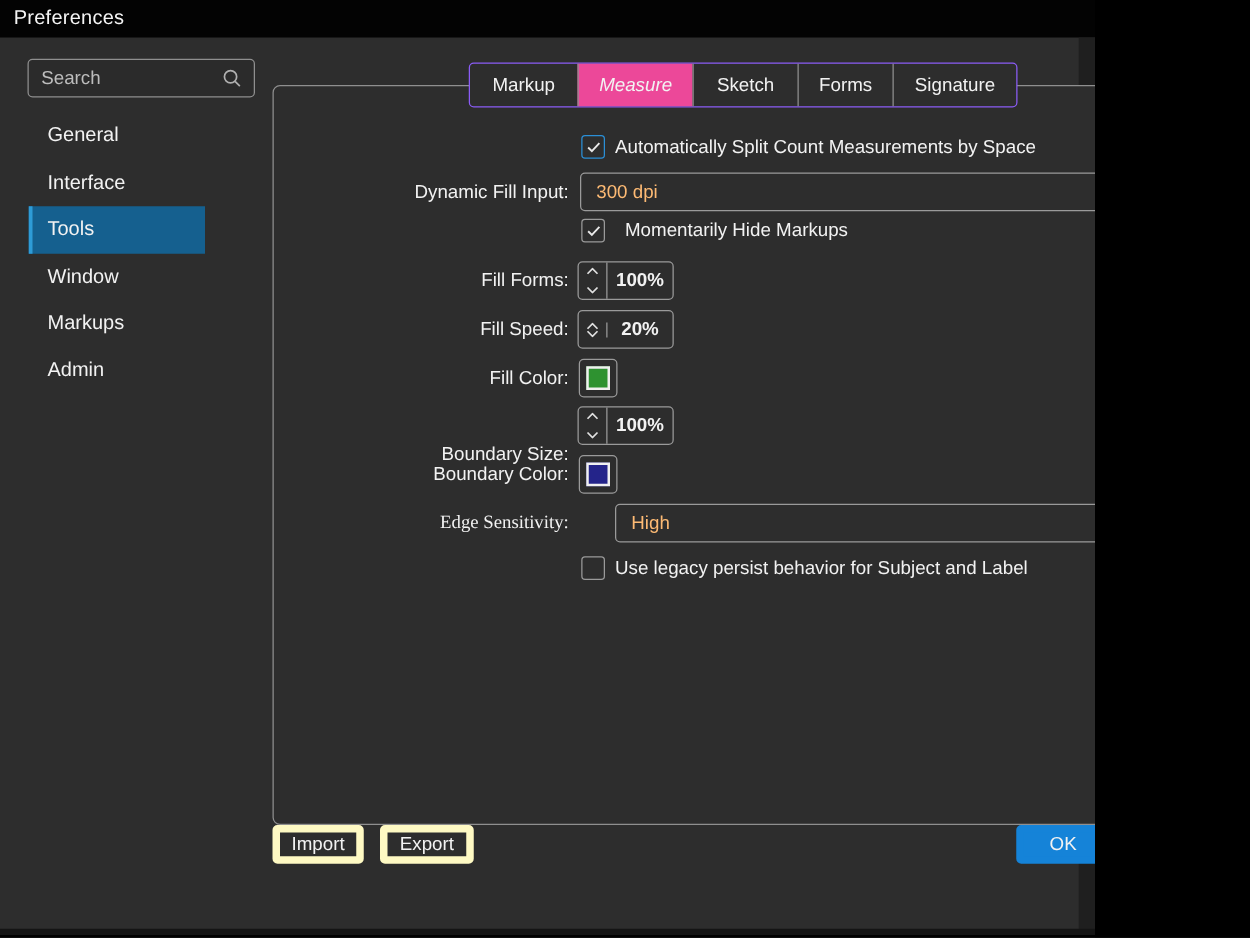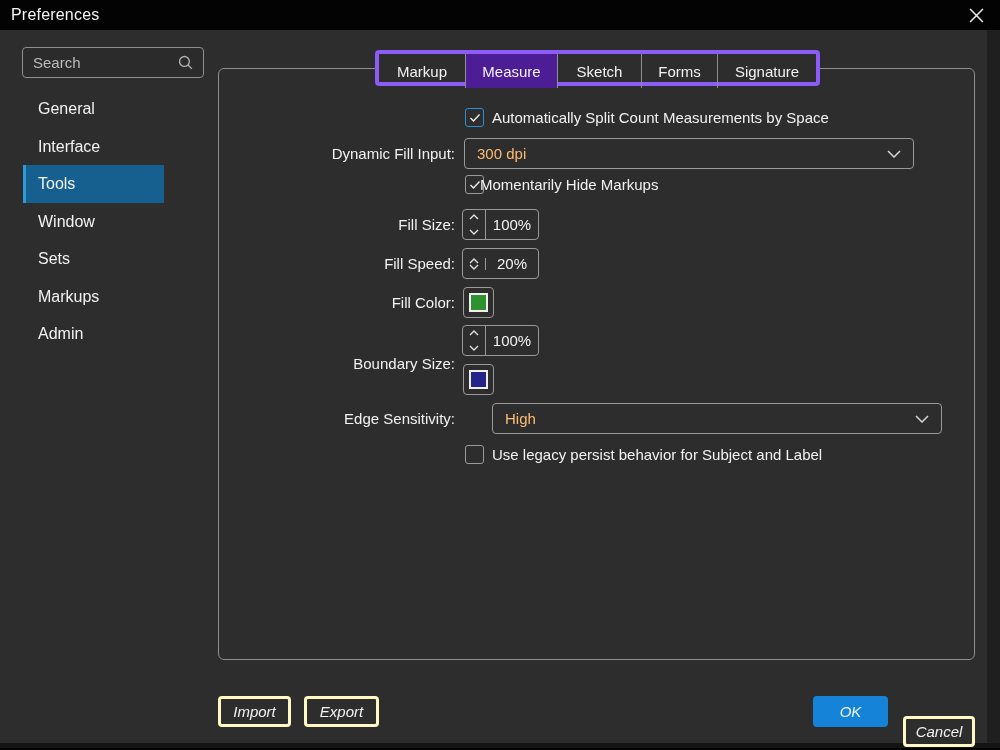--- a/index.html
+++ b/index.html
@@ -1,19 +1,19 @@
 <!DOCTYPE html>
 <html><head>
 <meta charset="utf-8">
 <style>
   * { margin:0; padding:0; box-sizing:border-box; }
   html,body { background:#000; }
   body { font-family:"Liberation Sans", sans-serif; }
   .window{
-    position:relative; width:1000px; height:750px;
+    position:relative; width:876px; height:750px;
     background:#2d2d2d; overflow:hidden;
   }
   
   .titlebar{
     position:absolute; top:0; left:0; width:1000px; height:30px;
     background:#030303; display:flex; align-items:center;
   }
   .titlebar .title{
     color:#f5f5f5; font-size:16px; margin-left:11px; letter-spacing:.2px;
   }
@@ -46,29 +46,29 @@
   .nav-item{
     height:37.5px; line-height:37.5px; color:#f2f2f2; font-size:16px;
     padding-left:15px; cursor:pointer; white-space:nowrap;
   }
   .nav-item.selected{
     background:#15608f; border-left:3px solid #2e9bd6; padding-left:12px;
   }
   
   .tabstrip{
     position:absolute; left:375px; top:50px; height:36px;
-    display:flex; border:4px solid #8b5cf6; border-radius:4px;
+    display:flex; border:1px solid #8b5cf6; border-radius:4px;
     background:#2d2d2d; z-index:3;
   }
   .tab{
     height:34px; display:flex; align-items:center; justify-content:center;
     color:#f2f2f2; font-size:15px; cursor:pointer;
   }
   .tab + .tab{ border-left:1px solid #8f8f8f; }
-  .tab.selected{ background:#4c1d95; }
+  .tab.selected{ background:#ec4899;font-style:italic; }
   .tab.w1{width:86px}.tab.w2{width:92px}.tab.w3{width:84px}.tab.w4{width:76px}.tab.w5{width:99px}
   
   .panel{
     position:absolute; left:218px; top:68px; width:757px; height:592px;
     border:1px solid #8f8f8f; border-radius:6px; background:#2d2d2d; z-index:1;
   }
   .flabel{
     position:absolute; left:230px; width:225px; text-align:right;
     color:#f2f2f2; font-size:15px; line-height:19px; z-index:2; white-space:nowrap;
   }
@@ -85,20 +85,21 @@
     position:absolute; left:464px; width:450px; height:31px;
     border:1px solid #9a9a9a; border-radius:4px; background:#2d2d2d; z-index:2;
     display:flex; align-items:center; cursor:pointer;
   }
   .combo .val{ color:#fdba74; font-size:15px; margin-left:12px; flex:1; }
   .combo .chev{ margin-right:12px; display:flex; }
   .spinner{
     position:absolute; left:462px; width:77px; height:31px;
     border:1px solid #9a9a9a; border-radius:4px; background:#2d2d2d; z-index:2;
     display:flex;
+    font-weight:bold;
   }
   .spin-btns{
     width:23px; border-right:1px solid #9a9a9a; display:flex; flex-direction:column;
   }
   .spin-up,.spin-down{
     flex:1; display:flex; align-items:center; justify-content:center; cursor:pointer;
   }
   .spin-value{
     flex:1; display:flex; align-items:center; justify-content:center;
     color:#f2f2f2; font-size:15px;
@@ -106,24 +107,24 @@
   .swatch-btn{
     position:absolute; left:463px; width:31px; height:31px;
     border:1px solid #9a9a9a; border-radius:4px; background:#2d2d2d; z-index:2;
     display:flex; align-items:center; justify-content:center; cursor:pointer;
   }
   .swatch-inner{
     width:19px; height:19px; border:2px solid #f0f0f0;
   }
   
   .btn{
-    position:absolute; top:696px; height:31px; z-index:2;
-    border:3px solid #fef9c3; border-radius:4px; background:#2d2d2d;
+    position:absolute; top:660px; height:31px; z-index:2;
+    border:6px solid #fef9c3; border-radius:4px; background:#2d2d2d;
     color:#f2f2f2; font-size:15px; display:flex; align-items:center; justify-content:center;
-    cursor:pointer; font-family:"Liberation Sans", sans-serif;font-style:italic;
+    cursor:pointer; font-family:"Liberation Sans", sans-serif;
   }
   .btn.primary{ background:#1583d8; border-color:#1583d8; }
 </style>
 </head>
 <body>
 
 <div class="window">
 
   <div class="titlebar">
     <span class="title">Preferences</span>
@@ -146,21 +147,20 @@
           <line x1="10.4" y1="10.4" x2="14" y2="14" stroke="#b0b0b0" stroke-width="1.3"></line>
         </svg>
     </span>
   </div>
 
   <div class="nav">
     <div class="nav-item">General</div>
     <div class="nav-item">Interface</div>
     <div class="nav-item selected">Tools</div>
     <div class="nav-item">Window</div>
-    <div class="nav-item">Sets</div>
     <div class="nav-item">Markups</div>
     <div class="nav-item">Admin</div>
   </div>
 
   <div class="panel"></div>
 
   <div class="tabstrip">
     <div class="tab w1">Markup</div>
     <div class="tab w2 selected">Measure</div>
     <div class="tab w3">Sketch</div>
@@ -183,23 +183,23 @@
           <polyline points="1,1 7,7 13,1" fill="none" stroke="#d6d6d6" stroke-width="1.5"></polyline>
         </svg>
     </span>
   </div>
 
   <div class="checkbox" style="left:465px; top:175px;">
     <svg width="12" height="10" viewBox="0 0 12 10">
         <polyline points="1.5,5 4.5,8 10.5,1.5" fill="none" stroke="#e8e8e8" stroke-width="1.5"></polyline>
       </svg>
   </div>
-  <span class="cb-label" style="left:480px; top:175px;">Momentarily Hide Markups</span>
-
-  <span class="flabel" style="top:215px;">Fill Size:</span>
+  <span class="cb-label" style="left:500px; top:175px;">Momentarily Hide Markups</span>
+
+  <span class="flabel" style="top:215px;">Fill Forms:</span>
   <div class="spinner" style="top:209px;">
     <div class="spin-btns">
       <div class="spin-up">
           <svg width="10" height="6" viewBox="0 0 10 6">
             <polyline points="1,5 5,1 9,5" fill="none" stroke="#e0e0e0" stroke-width="1.4"></polyline>
           </svg>
         </div>
       <div class="spin-down">
           <svg width="10" height="6" viewBox="0 0 10 6">
             <polyline points="1,1 5,5 9,1" fill="none" stroke="#e0e0e0" stroke-width="1.4"></polyline>
@@ -241,25 +241,26 @@
         </div>
       <div class="spin-down">
           <svg width="10" height="6" viewBox="0 0 10 6">
             <polyline points="1,1 5,5 9,1" fill="none" stroke="#e0e0e0" stroke-width="1.4"></polyline>
           </svg>
         </div>
     </div>
     <div class="spin-value">100%</div>
   </div>
 
+  <span class="flabel" style="top:370px;">Boundary Color:</span>
   <div class="swatch-btn" style="top:364px;">
     <div class="swatch-inner" style="background-color: rgb(36, 36, 138);"></div>
   </div>
 
-  <span class="flabel" style="top:409px;">Edge Sensitivity:</span>
+  <span class="flabel" style="top:409px;font-family:Liberation Serif, serif;">Edge Sensitivity:</span>
   <div class="combo" style="top:403px;margin-left:28px;">
     <span class="val">High</span>
     <span class="chev">
       <svg width="14" height="8" viewBox="0 0 14 8">
           <polyline points="1,1 7,7 13,1" fill="none" stroke="#d6d6d6" stroke-width="1.5"></polyline>
         </svg>
     </span>
   </div>
 
   <div class="checkbox" style="left:465px; top:445px;"></div>

